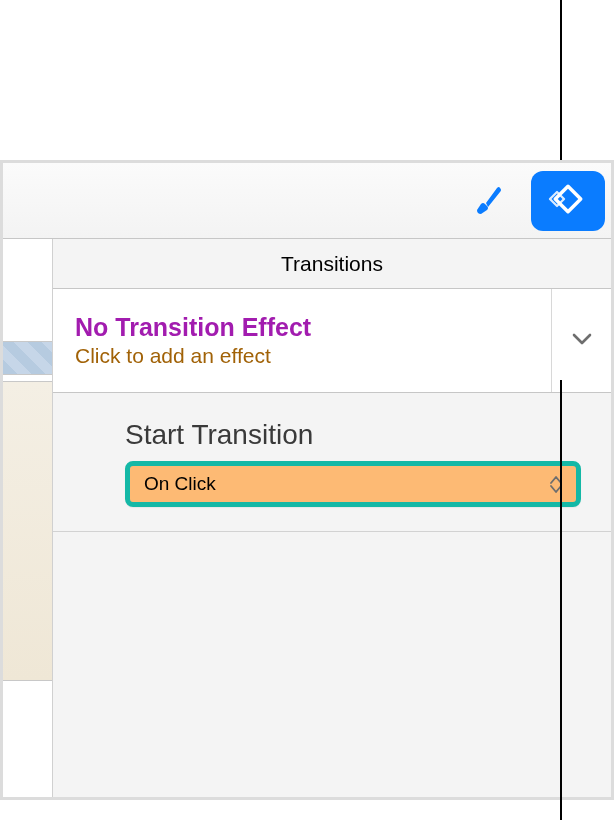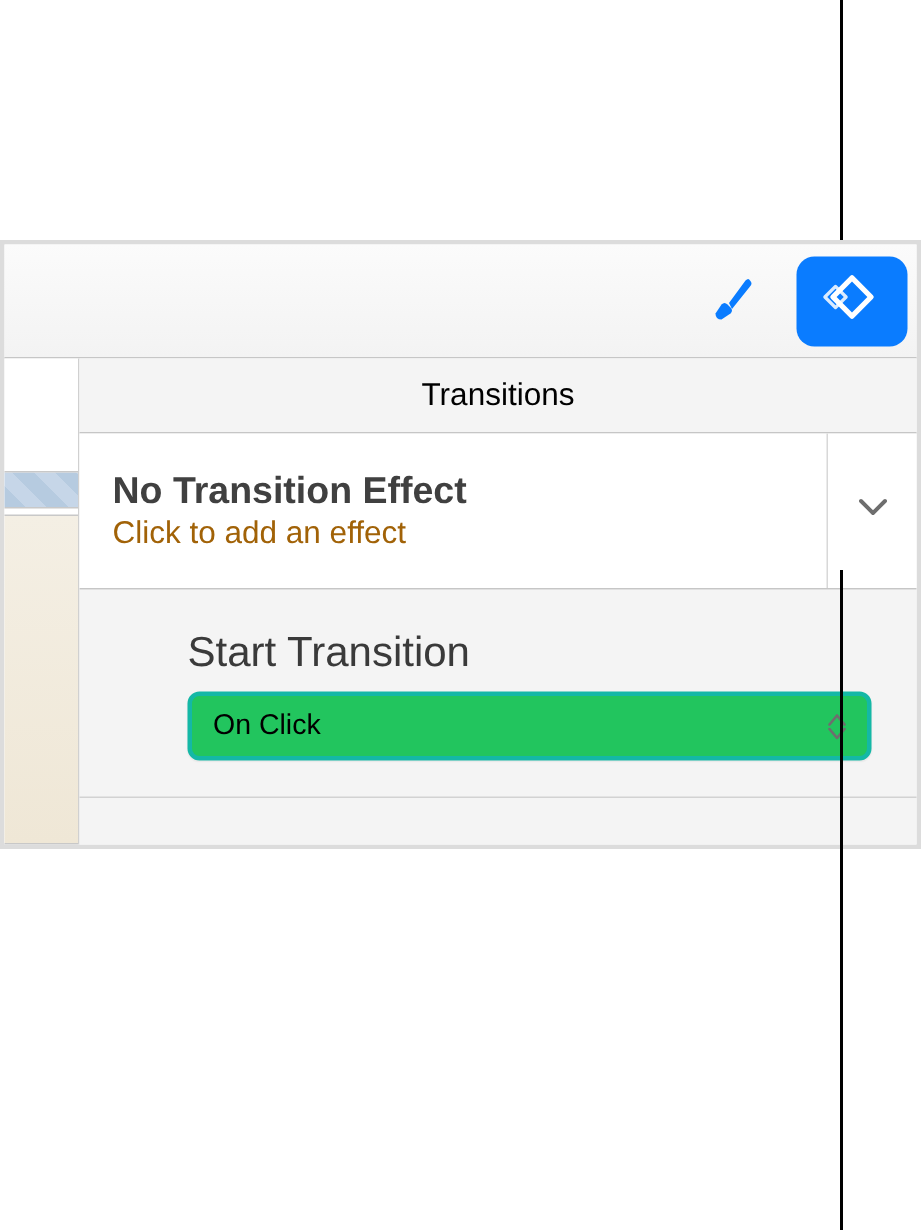--- a/index.html
+++ b/index.html
@@ -29,21 +29,21 @@
       left: 560px;
       width: 2px;
       height: 440px;
       background: #000;
     }
     .panel-wrap {
       position: absolute;
       top: 160px;
       left: 0;
       width: 614px;
-      height: 406px;
+      height: 640px;
       border: 3px solid #dcdcdc;
     }
     
     .toolbar {
       height: 76px;
       background: linear-gradient(#fbfbfb,#f3f3f3);
       border-bottom: 1px solid #c6c6c6;
       display: flex;
       align-items: center;
       justify-content: flex-end;
@@ -112,21 +112,21 @@
       flex: 1;
       padding-left: 22px;
       display: flex;
       flex-direction: column;
       justify-content: center;
       gap: 2px;
     }
     .effect-title {
       font-size: 25px;
       font-weight: 700;
-      color: #404040;
+      color: #a21caf;
     }
     .effect-sub {
       font-size: 21px;
       color: #a16207;
       font-weight: 400;
     }
     .effect-chev {
       width: 60px;
       height: 100%;
       border-left: 1px solid #d8d8d8;
@@ -138,22 +138,22 @@
       padding: 26px 30px 24px 72px;
       border-bottom: 1px solid #d2d2d2;
     }
     .section-label {
       font-size: 28px;
       color: #3a3a3a;
       margin-bottom: 10px;
     }
     .dropdown {
       height: 46px;
-      background: #22c55e;
-      border: 3px solid #14b8a6;
+      background: #fdba74;
+      border: 5px solid #14b8a6;
       border-radius: 8px;
       box-shadow: 0 1px 1px rgba(0,0,0,0.05);
       display: flex;
       align-items: center;
       padding: 0 14px;
       justify-content: space-between;
     }
     .dropdown-value {
       font-size: 19px;
       color: #000;

